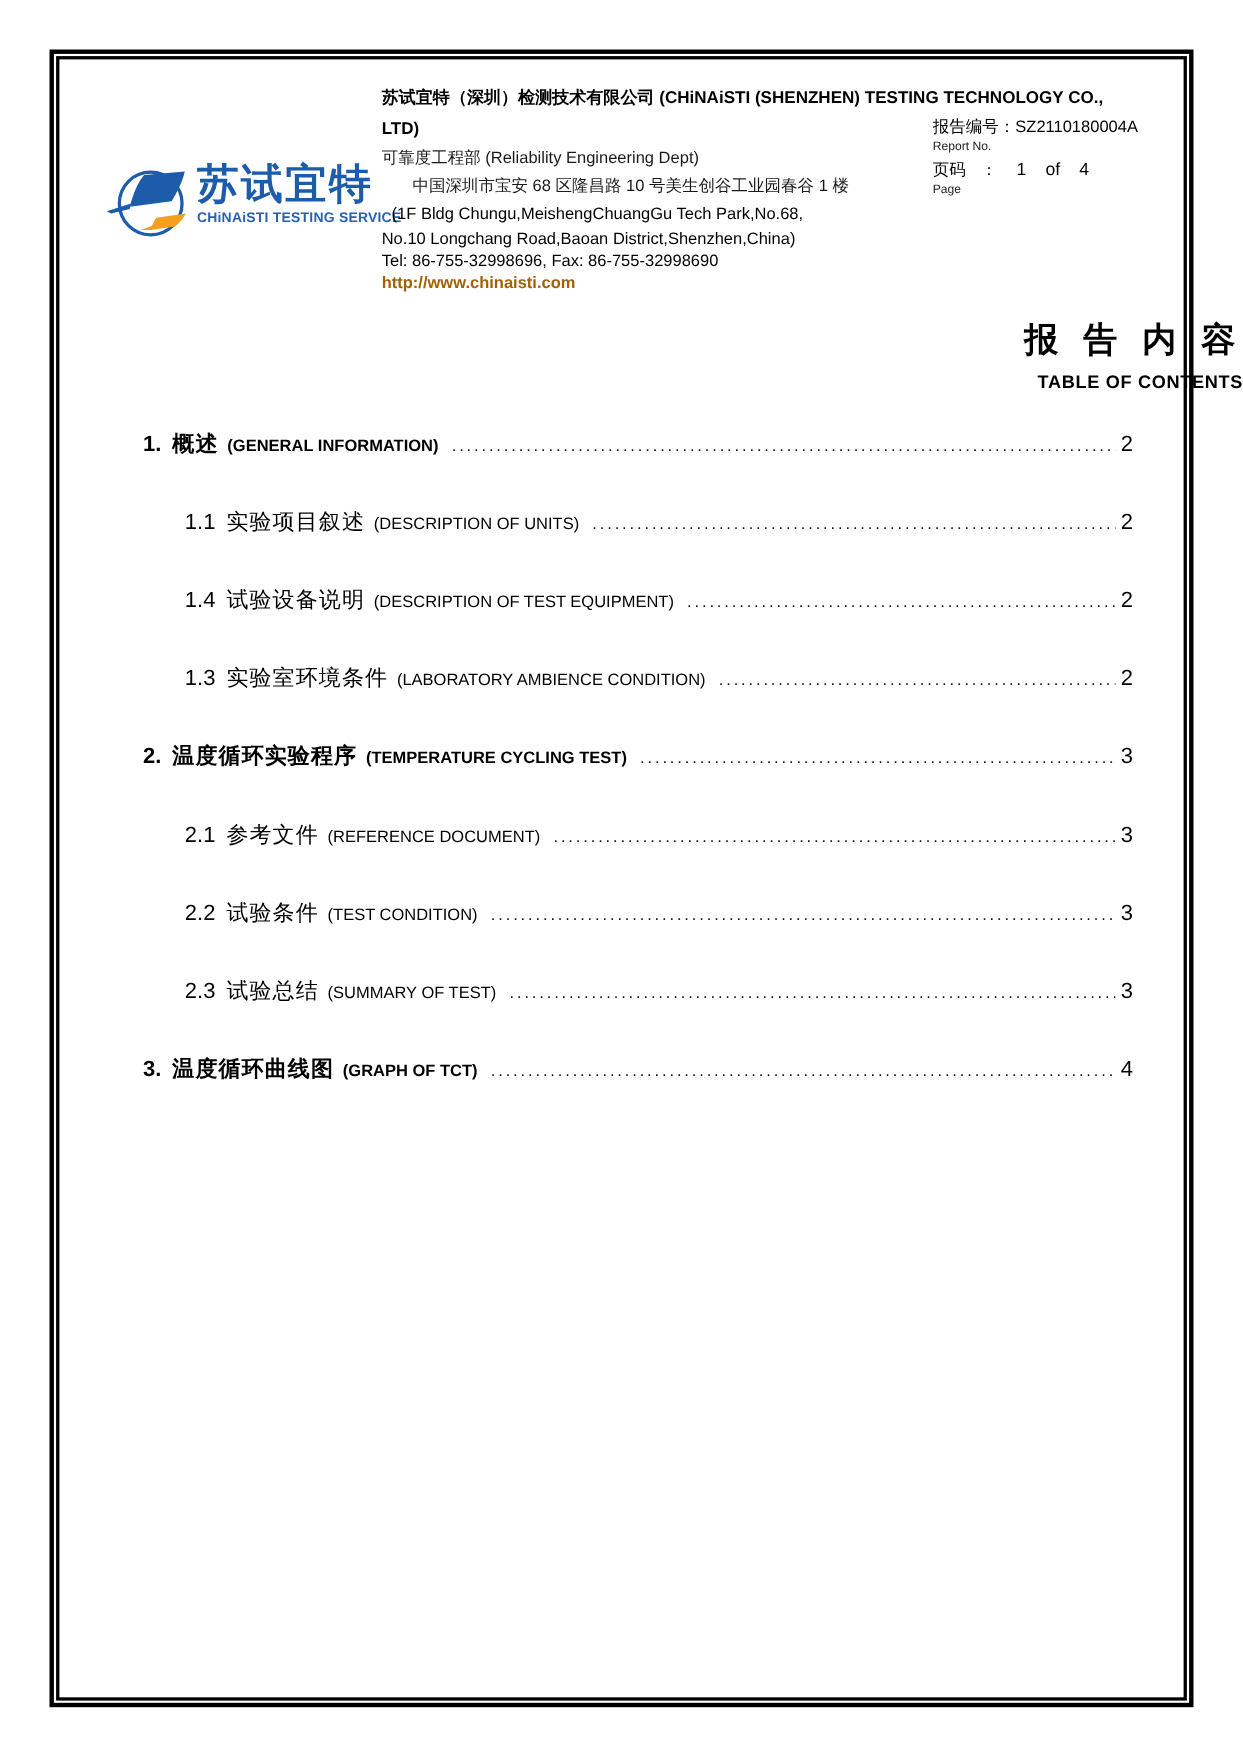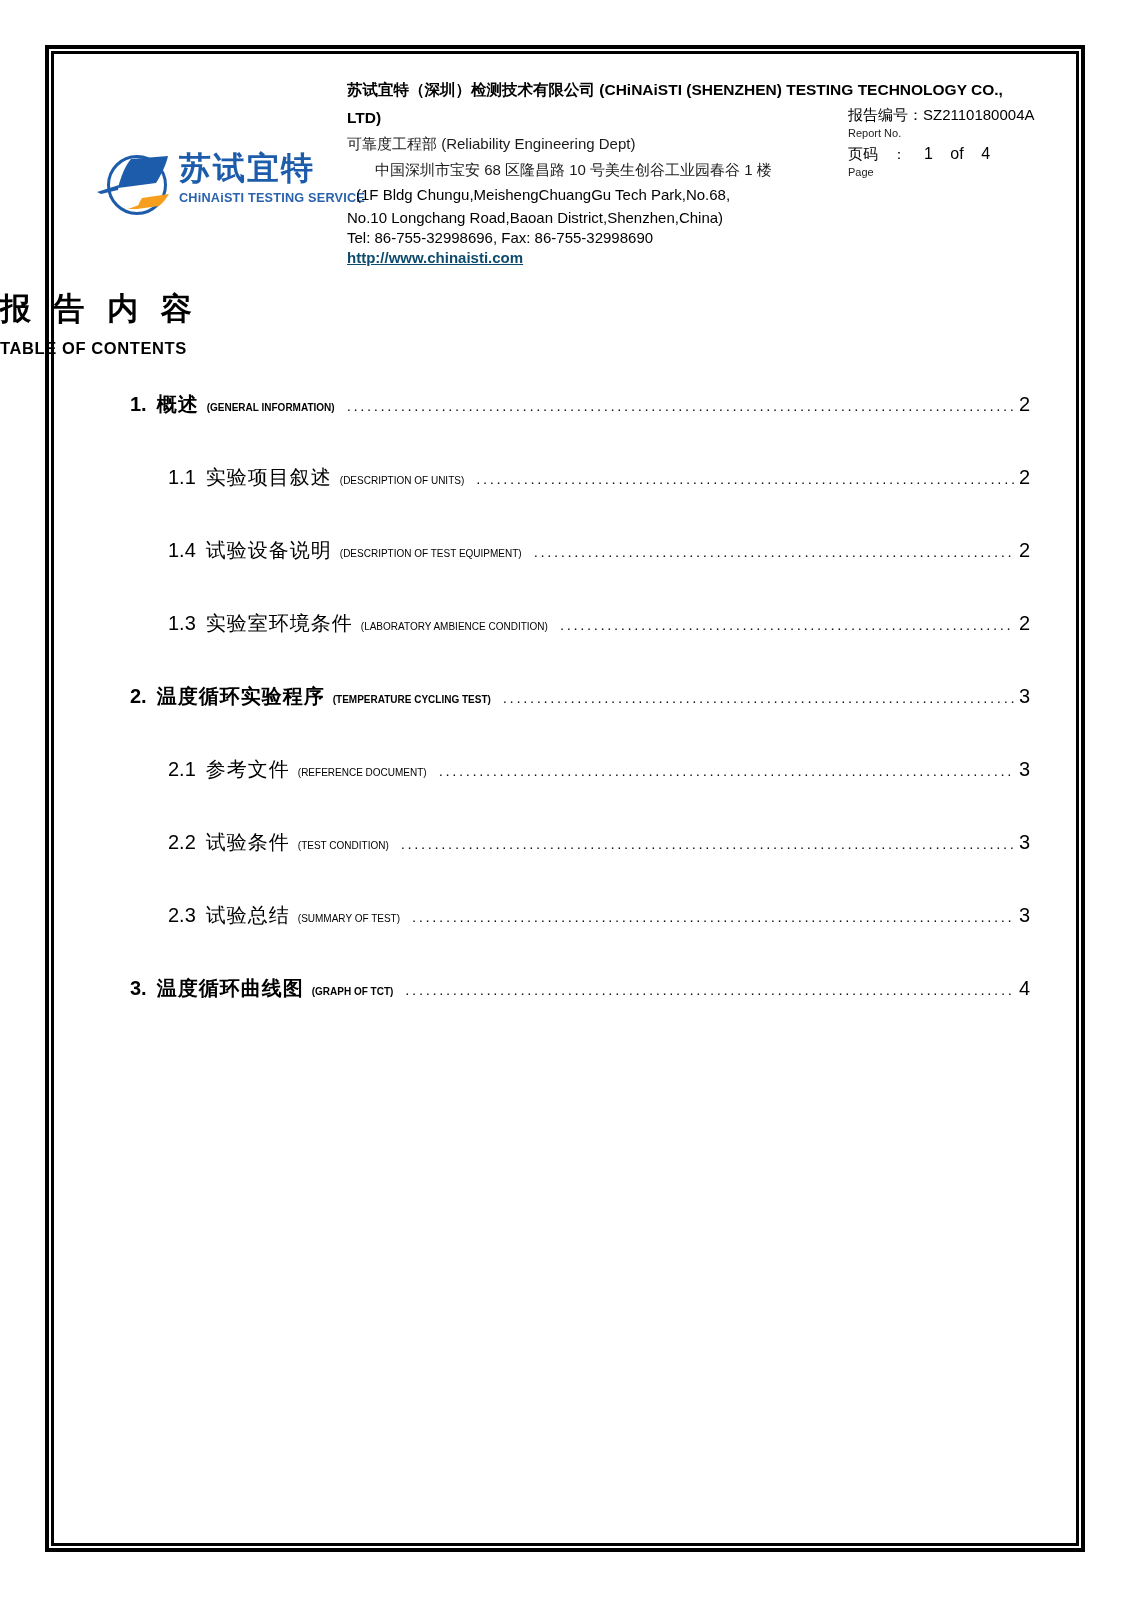--- a/index.html
+++ b/index.html
@@ -25,70 +25,70 @@
     content: "";
     position: absolute;
     inset: 2px;
     border: 3px solid #000;
   }
 
   
   .logo-mark { position: absolute; left: 95px; top: 143px; }
   .logo-text { position: absolute; left: 179px; top: 146px; }
   .brand-zh {
-    font-size: 32px; font-weight: bold; color: #1d5caa;
+    font-size: 38px; font-weight: bold; color: #1d5caa;
     letter-spacing: 2px; line-height: 44px; white-space: nowrap;
   }
   .brand-en {
     font-size: 12.7px; font-weight: bold; color: #2a63ad;
     letter-spacing: 0.2px; margin-top: 1px; white-space: nowrap;
   }
 
   
   .header-text { position: absolute; left: 347px; top: 76px; width: 660px; }
   .header-text div { white-space: nowrap; }
   .h-l1 { font-size: 15.5px; font-weight: bold; line-height: 28px; }
   .h-l2 { font-size: 15.5px; font-weight: bold; line-height: 27px; }
   .h-l3 { font-size: 15px; line-height: 26px; color: #1a1a1a; }
   .h-l4 { font-size: 15px; line-height: 26px; color: #1a1a1a; margin-left: 28px; }
   .h-l5 { font-size: 15px; line-height: 24px; padding-left: 9px; }
   .h-l6 { font-size: 15px; line-height: 21px; }
   .h-l7 { font-size: 15px; line-height: 20px; }
   .h-l8 { font-size: 15px; line-height: 19px; }
   .website-link {
-    color: #0c4a6e; font-weight: bold; text-decoration: underline; cursor: pointer; text-align: right;
+    color: #a16207; font-weight: bold; cursor: pointer; text-align: right;
   }
 
   
   .report-info { position: absolute; left: 848px; top: 106px; width: 230px; }
   .ri-row { display: flex; align-items: baseline; white-space: nowrap; }
   .ri-zh { font-size: 15px; }
   .ri-val { font-size: 15px; }
   .ri-en { font-size: 11px; color: #222; margin-top: 2px; }
   .ri-pagerow { margin-top: 6px; }
   .ri-sep { margin: 0 18px 0 14px; font-size: 14px; }
   .ri-pageval { font-size: 16px; word-spacing: 13px; }
 
   
-  .title-block { position: absolute; left: 0; top: 288px; width: 100%; text-align: left; }
+  .title-block { position: absolute; left: 0; top: 288px; width: 100%; text-align: right; }
   .title-zh { font-size: 31px; font-weight: bold; letter-spacing: 7px; }
   .title-en { font-size: 16.5px; font-weight: bold; letter-spacing: 0.6px; margin-top: 9px; }
 
   
   .toc { position: absolute; left: 130px; top: 393px; width: 900px; }
   .toc-row {
     display: flex; align-items: baseline;
     line-height: 22px; margin-bottom: 47px;
     font-size: 20px;
   }
   .toc-row.level-1 { font-weight: bold; }
   .toc-row.level-2 { padding-left: 38px; font-weight: normal; }
   .toc-num { margin-right: 10px; white-space: nowrap; }
   .toc-zh { margin-right: 8px; white-space: nowrap; letter-spacing: 1px; text-align: right; }
-  .toc-en { font-size: 10px; white-space: nowrap; }
+  .toc-en { font-size: 15px; white-space: nowrap; }
   .toc-dots {
     flex: 1 1 auto; overflow: hidden; white-space: nowrap;
     font-size: 15px; font-weight: normal; letter-spacing: 2.6px;
     margin: 0 2px 0 12px; color: #111;
   }
   .toc-dots::after {
     content: "......................................................................................................................................................................";
   }
   .toc-page { font-size: 20px; font-weight: normal; min-width: 14px; text-align: right; }
 </style>

